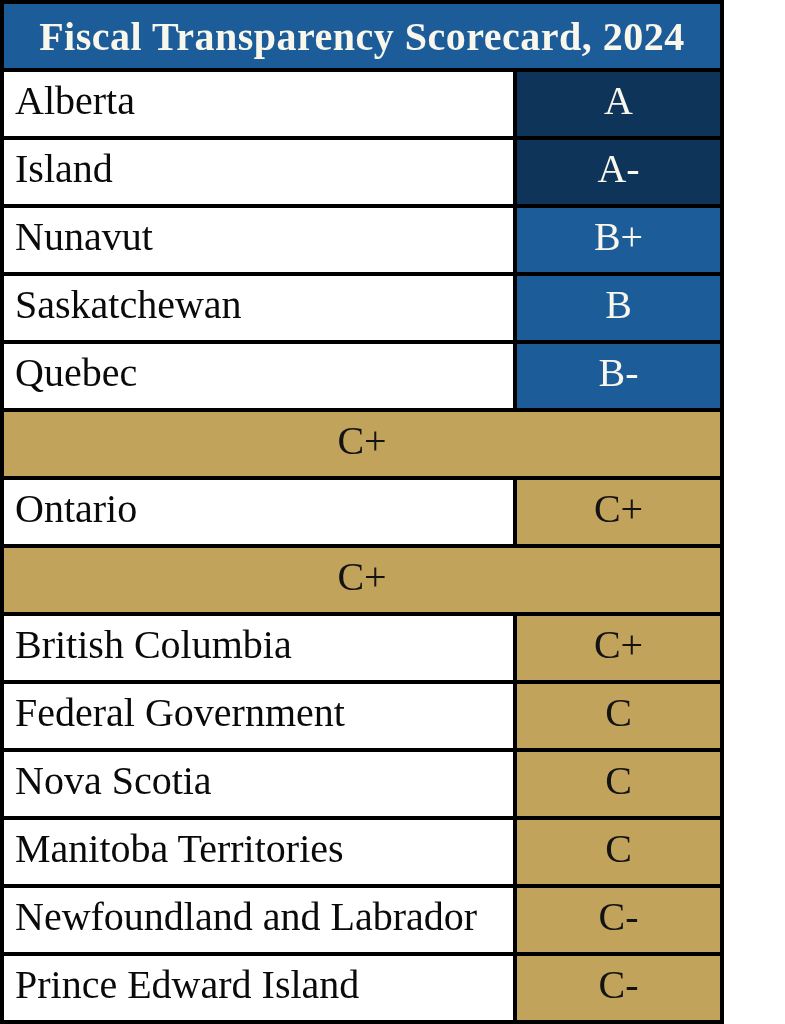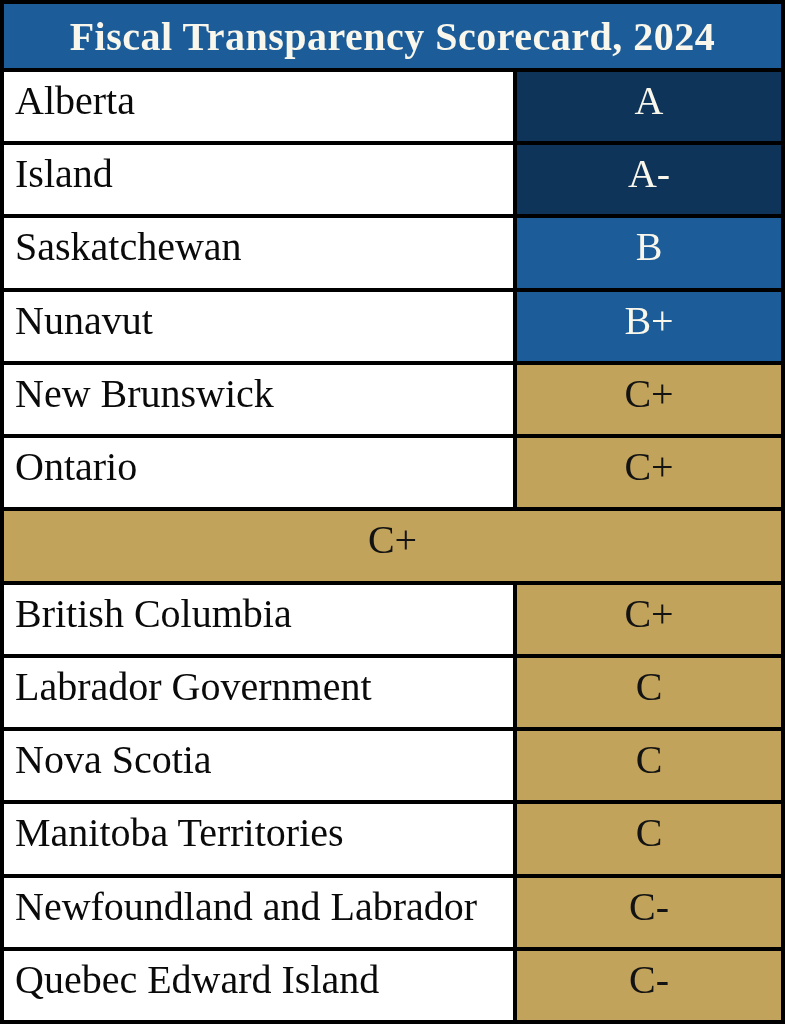--- a/index.html
+++ b/index.html
@@ -2,21 +2,21 @@
 <html style="--navy: #0F3459; --blue: #1C5D99; --gold: #C2A35B; --cream: #F9F6EC; --border: #000000;"><head>
 <meta charset="utf-8">
 <style>
   html, body {
     margin: 0;
     padding: 0;
     background: #ffffff;
     font-family: "Liberation Serif", serif;
   }
   .scorecard {
-    width: 785px;
+    width: 724px;
     height: 1024px;
     box-sizing: border-box;
     background: var(--border, #000000);
     padding: 4px;
     display: flex;
     flex-direction: column;
     gap: 4px;
   }
   .title-bar {
     height: 64px;
@@ -78,67 +78,70 @@
     <div class="cell name">Alberta</div>
     <div class="cell grade tier-navy">A</div>
   </div>
 
   <div class="row">
     <div class="cell name">Island</div>
     <div class="cell grade tier-navy">A-</div>
   </div>
 
   <div class="row">
+    <div class="cell name">Nunavut</div>
+    <div class="cell grade tier-blue">B+</div>
+  </div>
+
+  <div class="row">
     <div class="cell name">Saskatchewan</div>
     <div class="cell grade tier-blue">B</div>
   </div>
 
   <div class="row">
-    <div class="cell name">Nunavut</div>
-    <div class="cell grade tier-blue">B+</div>
+    <div class="cell name">Quebec</div>
+    <div class="cell grade tier-blue">B-</div>
   </div>
 
-
   <div class="row">
-    <div class="cell name">New Brunswick</div>
     <div class="cell grade tier-gold">C+</div>
   </div>
 
   <div class="row">
     <div class="cell name">Ontario</div>
     <div class="cell grade tier-gold">C+</div>
   </div>
 
   <div class="row">
     <div class="cell grade tier-gold">C+</div>
   </div>
 
   <div class="row">
     <div class="cell name">British Columbia</div>
     <div class="cell grade tier-gold">C+</div>
   </div>
 
   <div class="row">
-    <div class="cell name">Labrador Government</div>
+    <div class="cell name">Federal Government</div>
     <div class="cell grade tier-gold">C</div>
   </div>
 
   <div class="row">
     <div class="cell name">Nova Scotia</div>
     <div class="cell grade tier-gold">C</div>
   </div>
 
   <div class="row">
     <div class="cell name">Manitoba Territories</div>
     <div class="cell grade tier-gold">C</div>
   </div>
 
   <div class="row">
     <div class="cell name">Newfoundland and Labrador</div>
     <div class="cell grade tier-gold">C-</div>
   </div>
 
   <div class="row">
-    <div class="cell name">Quebec Edward Island</div>
+    <div class="cell name">Prince Edward Island</div>
     <div class="cell grade tier-gold">C-</div>
   </div>
 
 </div>
 
 </body></html>

